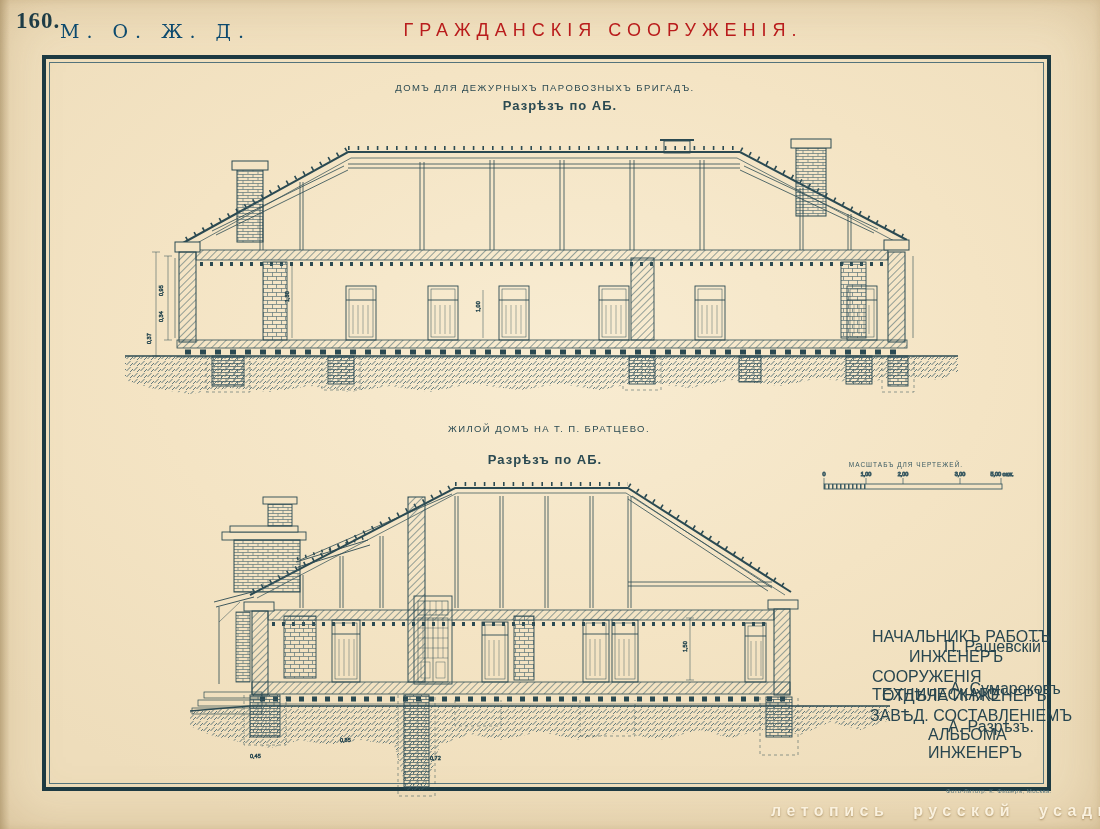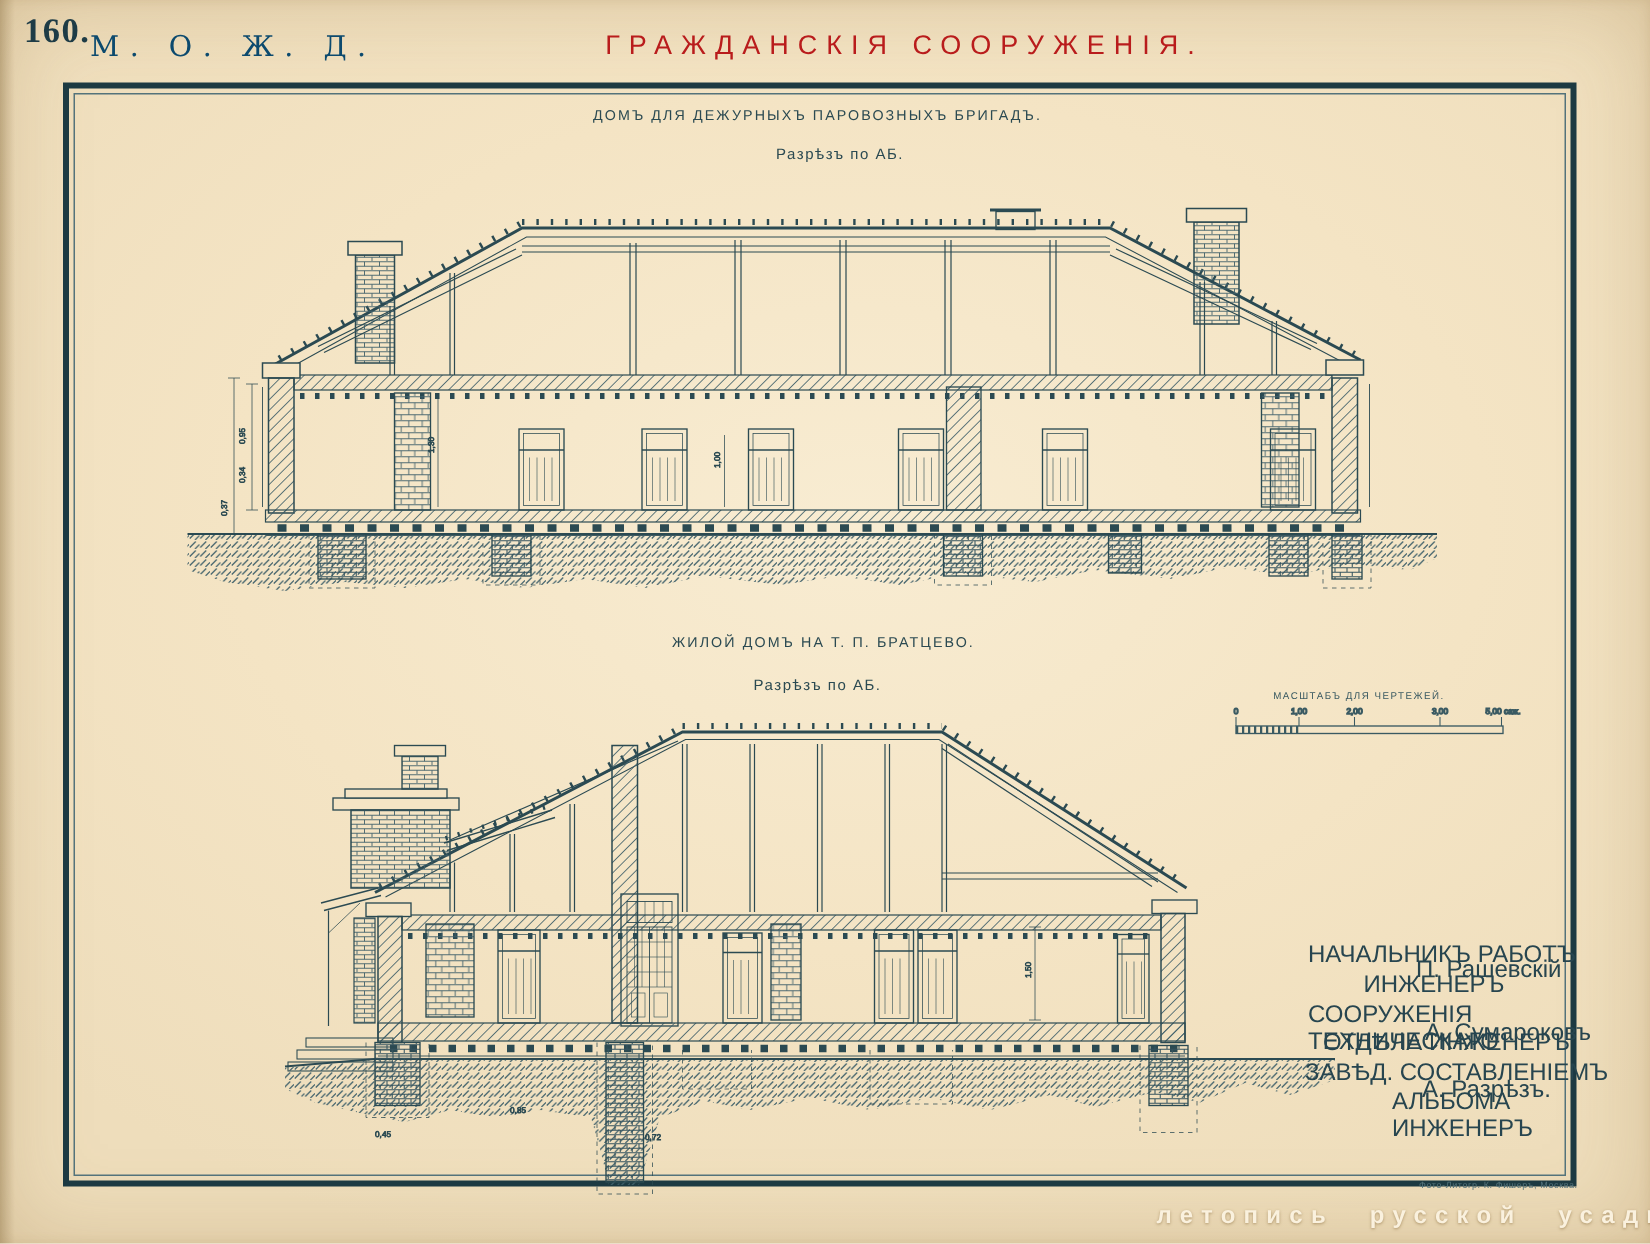--- a/index.html
+++ b/index.html
@@ -23,21 +23,21 @@
   .mozd{left:60px;top:20px;font-family:"DejaVu Serif", serif;
     font-size:19px;letter-spacing:7px;color:#0c4a6e;}
   .main-title{left:603px;top:20px;font-size:18px;letter-spacing:6px;color:#b91c1c;}
 
   .frame-outer{left:42px;top:55px;width:1001px;height:728px;
     border:4px solid #1d3a42;}
   .frame-inner{position:absolute;left:3px;top:3px;right:3px;bottom:3px;
     border:1px solid #54737b;}
 
   .d-title{font-size:9.5px;letter-spacing:1.4px;color:#2b4a52;}
-  .d-sub{font-size:10px;letter-spacing:1px;color:#2b4a52;}
+  .d-sub{font-size:13px;letter-spacing:1px;color:#2b4a52;font-weight:bold;}
   .scale-label{font-size:6.5px;letter-spacing:1px;color:#3a5a62;}
 
   .sig{color:#27454f;}
 
   .imprint{font-size:6px;letter-spacing:.4px;color:#54737b;white-space:nowrap;}
 
   .watermark{left:771px;top:802px;font-size:16px;font-weight:bold;
     letter-spacing:5.5px;word-spacing:14px;color:#faf1de;white-space:nowrap;
     text-shadow:0 1px 2px rgba(125,95,45,.55);}
 
@@ -50,21 +50,21 @@
 <div class="scan-edge"></div>
 
 <div class="abs page-number">160.</div>
 <div class="abs mozd">М. О. Ж. Д.</div>
 <div class="abs main-title ctr">ГРАЖДАНСКІЯ СООРУЖЕНІЯ.</div>
 
 <div class="abs frame-outer">
   <div class="frame-inner"></div>
 </div>
 
-<div class="abs d-title ctr" style="left:545px;top:72px;">ДОМЪ ДЛЯ ДЕЖУРНЫХЪ ПАРОВОЗНЫХЪ БРИГАДЪ.</div>
+<div class="abs d-title ctr" style="left:545px;top:82px;">ДОМЪ ДЛЯ ДЕЖУРНЫХЪ ПАРОВОЗНЫХЪ БРИГАДЪ.</div>
 <div class="abs d-sub ctr" style="left:560px;top:98px;">Разрѣзъ по АБ.</div>
 <div class="abs d-title ctr" style="left:549px;top:423px;">ЖИЛОЙ ДОМЪ НА Т. П. БРАТЦЕВО.</div>
 <div class="abs d-sub ctr" style="left:545px;top:452px;">Разрѣзъ по АБ.</div>
 <div class="abs scale-label ctr" style="left:906px;top:461px;">МАСШТАБЪ ДЛЯ ЧЕРТЕЖЕЙ.</div>
 
 <svg class="abs" style="left:0;top:0;" width="1100" height="829" viewBox="0 0 1100 829">
   <defs>
     <pattern id="hatch" width="5" height="5" patternUnits="userSpaceOnUse" patternTransform="rotate(45)">
       <line x1="0" y1="0" x2="0" y2="5" stroke="#3f606a" stroke-width="1.1"></line>
     </pattern>

